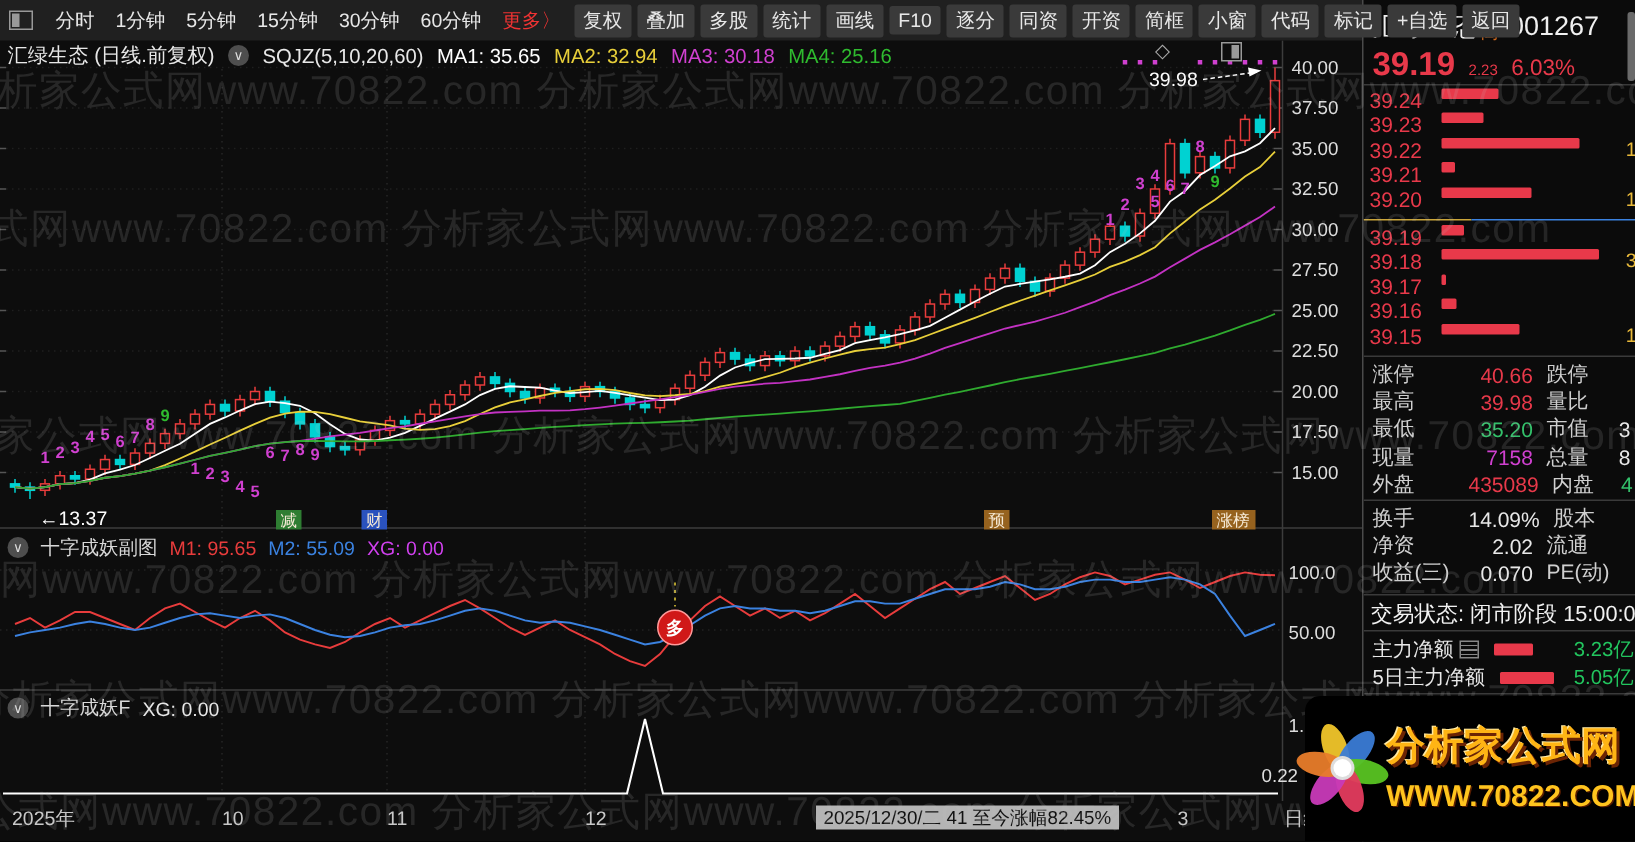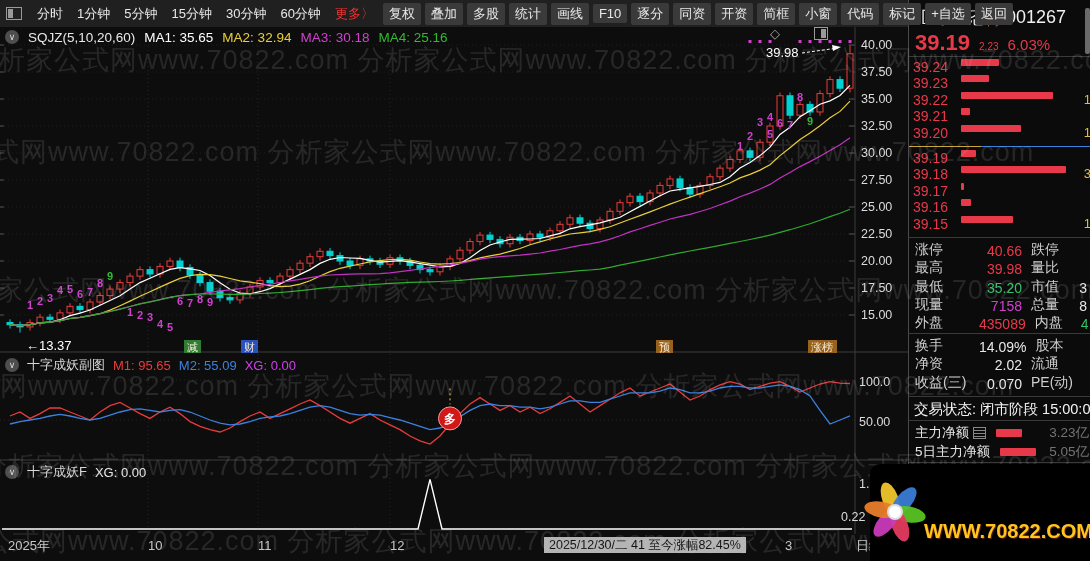--- a/index.html
+++ b/index.html
@@ -44,29 +44,29 @@
   .ob{position:absolute;left:4px;width:178px;}
   .ob-row{display:flex;align-items:flex-start;height:16.4px;}
   .obp{width:46px;color:#e8394a;font-size:14px;flex:0 0 auto;}
   .obbar{flex:1;height:7px;position:relative;}
   .obbar>div{position:absolute;left:2px;top:0;height:7px;background:#e8394a;border-radius:1px;}
   .obv{width:13px;text-align:right;color:#e8b93a;font-size:13px;flex:0 0 auto;}
   .obsep{position:absolute;left:0;top:146px;width:182px;height:1px;}
   .obsep .y{position:absolute;left:0;top:0;width:72px;height:1px;background:#caa53a;}
   .obsep .b{position:absolute;left:72px;top:0;width:110px;height:1px;background:#3b82e0;}
   .stats{position:absolute;left:6px;width:172px;font-size:14px;}
-  .st-row{display:flex;align-items:flex-end;height:18.2px;white-space:nowrap;}
+  .st-row{display:flex;align-items:center;height:18.2px;white-space:nowrap;}
   .st-l1{width:64px;color:#cfcfcf;flex:0 0 auto;} .st-v1{flex:1;text-align:right;}
   .st-l2{width:46px;margin-left:9px;color:#cfcfcf;flex:0 0 auto;} .st-v2{width:10px;text-align:right;}
   .p-status{position:absolute;left:5px;top:400px;font-size:14.5px;color:#f2f2f2;white-space:nowrap;}
   .flow{position:absolute;left:6px;width:174px;height:18px;display:flex;align-items:center;font-size:13.5px;color:#e8e8e8;white-space:nowrap;}
   .list-icon{width:11px;height:10px;border:1px solid #888;margin-left:4px;
              background:repeating-linear-gradient(rgba(0,0,0,0) 0 2px,#888 2px 3px);}
   .flow-bar{height:8px;background:#e8394a;margin-left:10px;border-radius:1px;}
-  .flow-val{position:absolute;right:0;color:#737373;}
+  .flow-val{position:absolute;right:0;color:#22c55e;}
   .ticks{position:absolute;left:6px;top:466px;width:172px;font-size:14px;}
   .tick-row{display:flex;height:20px;align-items:center;}
   .tk-t{width:42px;color:#e0e0e0;} .tk-p{flex:1;text-align:right;color:#e8394a;padding-right:10px;} .tk-v{width:56px;text-align:right;color:#e8b93a;}
   
   .wm{position:absolute;white-space:nowrap;font-size:27px;letter-spacing:1px;color:rgba(200,200,200,0.14);
       z-index:8;pointer-events:none;}
   
   .logo{position:absolute;left:870px;top:464px;width:220px;height:97px;background:#000;
         border-radius:10px 0 0 0;z-index:9;}
   .petal{position:absolute;left:8px;top:40px;width:34px;height:16px;border-radius:50%;opacity:.95;}
@@ -408,20 +408,21 @@
         <span class="menu-btn">简框</span>
         <span class="menu-btn">小窗</span>
         <span class="menu-btn">代码</span>
         <span class="menu-btn">标记</span>
         <span class="menu-btn">+自选</span>
         <span class="menu-btn">返回</span>
       </span>
   </div>
 
   <div class="titlebar">
+    <span class="t-stock">汇绿生态 (日线.前复权)</span>
     <span class="chev"></span>
     <span class="t-ind">SQJZ(5,10,20,60)</span>
     <span class="t-ma1">MA1: 35.65</span>
     <span class="t-ma2">MA2: 32.94</span>
     <span class="t-ma3">MA3: 30.18</span>
     <span class="t-ma4">MA4: 25.16</span>
   </div>
   <div class="t-icons">
     <span class="diamond"></span>
     <span class="half-box"></span>
@@ -629,15 +630,16 @@
     </div>
 
   <div class="logo">
     <span class="petal p1"></span>
     <span class="petal p2"></span>
     <span class="petal p3"></span>
     <span class="petal p4"></span>
     <span class="petal p5"></span>
     <span class="petal p6"></span>
     <span class="fcenter"></span>
+    <div class="logo-cn">分析家公式网</div>
     <div class="logo-url">WWW.70822.COM</div>
   </div>
 </div>
 
 </body></html>

